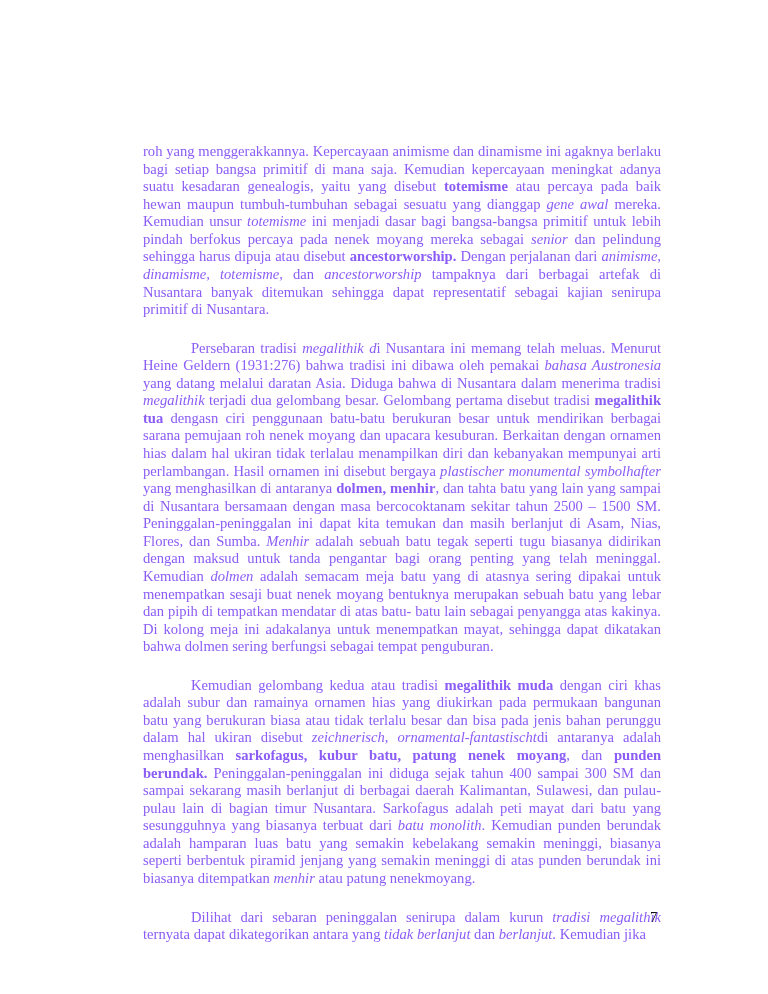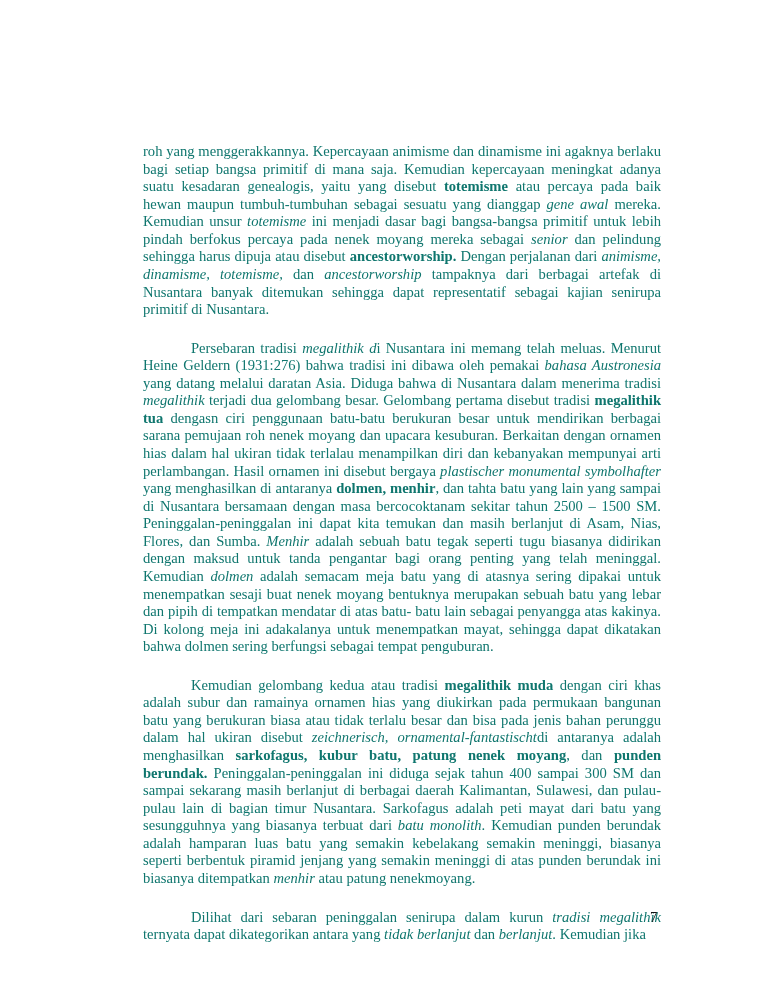--- a/index.html
+++ b/index.html
@@ -5,21 +5,21 @@
   html, body { margin: 0; padding: 0; background: #ffffff; }
   body { width: 768px; height: 994px; position: relative; overflow: hidden; }
   .page {
     position: absolute;
     left: 143px;
     top: 143px;
     width: 518px;
     font-family: "Liberation Serif", "DejaVu Serif", serif;
     font-size: 14.6px;
     line-height: 17.57px;
-    color: #0f766e;
+    color: #8b5cf6;
     text-align: justify;
   }
   .para { margin: 0; }
   .para.indent { text-indent: 48px; margin-top: 21px; }
   b { font-weight: bold; }
   i { font-style: italic; }
   .page-number {
     position: absolute;
     left: 650px;
     top: 909px;

